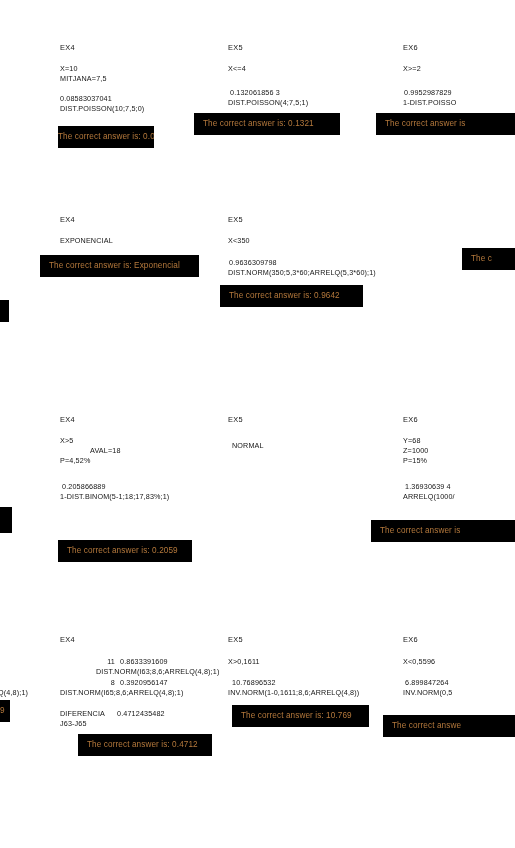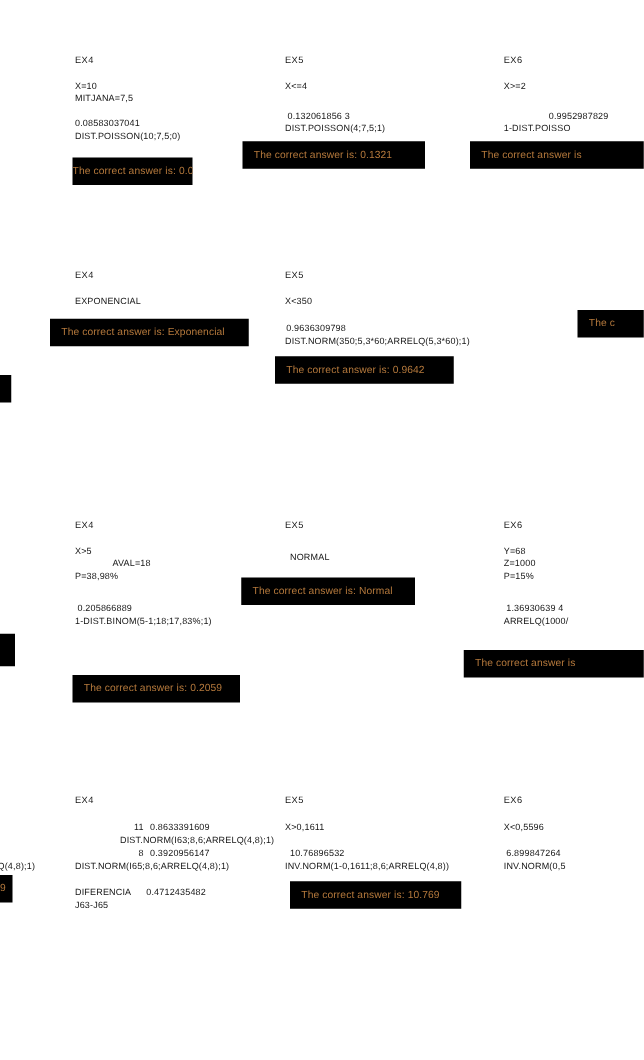--- a/index.html
+++ b/index.html
@@ -74,49 +74,48 @@
   <div class="callout clip-left" style="left:58px; top:126px; width:96px;">The correct answer is: 0.0858</div>
 
   <div class="blk title" style="left:228px; top:43px;">EX5</div>
   <div class="blk" style="left:228px; top:64px;">X&lt;=4</div>
   <div class="blk num" style="left:230px; top:88px;">0.132061856 3</div>
   <div class="blk" style="left:228px; top:98px;">DIST.POISSON(4;7,5;1)</div>
   <div class="callout" style="left:194px; top:113px; width:146px;">The correct answer is: 0.1321</div>
 
   <div class="blk title" style="left:403px; top:43px;">EX6</div>
   <div class="blk" style="left:403px; top:64px;">X&gt;=2</div>
-  <div class="blk num" style="left:404px; top:88px;margin-left:35px;">0.9952987829</div>
+  <div class="blk num" style="left:404px; top:88px;">0.9952987829</div>
   <div class="blk" style="left:403px; top:98px;">1-DIST.POISSO</div>
   <div class="callout clip-right" style="left:376px; top:113px; width:139px;">The correct answer is</div>
 
   <div class="blk title" style="left:60px; top:215px;">EX4</div>
   <div class="blk" style="left:60px; top:236px;">EXPONENCIAL</div>
   <div class="callout" style="left:40px; top:255px; width:159px;">The correct answer is: Exponencial</div>
 
   <div class="blk title" style="left:228px; top:215px;">EX5</div>
   <div class="blk" style="left:228px; top:236px;">X&lt;350</div>
   <div class="blk num" style="left:229px; top:258px;">0.9636309798</div>
   <div class="blk" style="left:228px; top:268px;">DIST.NORM(350;5,3*60;ARRELQ(5,3*60);1)</div>
   <div class="callout" style="left:220px; top:285px; width:143px;">The correct answer is: 0.9642</div>
 
   <div class="callout clip-right" style="left:462px; top:248px; width:53px;">The c</div>
 
   <div class="callout sliver clip-left" style="left:0px; top:300px; width:5px; height:22px;"></div>
 
   <div class="blk title" style="left:60px; top:415px;">EX4</div>
   <div class="blk" style="left:60px; top:436px;">X&gt;5</div>
   <div class="blk" style="left:60px; top:446px;margin-left:30px;">AVAL=18</div>
-  <div class="blk" style="left:60px; top:456px;">P=38,98%</div>
+  <div class="blk" style="left:60px; top:456px;">P=4,52%</div>
   <div class="blk num" style="left:62px; top:482px;">0.205866889</div>
   <div class="blk" style="left:60px; top:492px;">1-DIST.BINOM(5-1;18;17,83%;1)</div>
   <div class="callout" style="left:58px; top:540px; width:134px;">The correct answer is: 0.2059</div>
 
   <div class="blk title" style="left:228px; top:415px;">EX5</div>
   <div class="blk" style="left:232px; top:441px;">NORMAL</div>
-  <div class="callout" style="left:193px; top:462px; width:139px;">The correct answer is: Normal</div>
 
   <div class="blk title" style="left:403px; top:415px;">EX6</div>
   <div class="blk" style="left:403px; top:436px;">Y=68</div>
   <div class="blk" style="left:403px; top:446px;">Z=1000</div>
   <div class="blk" style="left:403px; top:456px;">P=15%</div>
   <div class="blk num" style="left:405px; top:482px;">1.36930639 4</div>
   <div class="blk" style="left:403px; top:492px;">ARRELQ(1000/</div>
   <div class="callout clip-right" style="left:371px; top:520px; width:144px;">The correct answer is</div>
 
   <div class="callout sliver clip-left" style="left:0px; top:507px; width:12px; height:26px;"></div>
@@ -128,28 +127,30 @@
   <div class="blk" style="left:60px; top:667px;margin-left:36px;">DIST.NORM(I63;8,6;ARRELQ(4,8);1)</div>
 
   <div class="blk num rt" style="left:90px; top:678px; width:25px;">8</div>
   <div class="blk num" style="left:120px; top:678px;">0.3920956147</div>
   <div class="blk" style="left:60px; top:688px;">DIST.NORM(I65;8,6;ARRELQ(4,8);1)</div>
 
   <div class="blk" style="left:60px; top:709px;">DIFERENCIA</div>
   <div class="blk num" style="left:117px; top:709px;">0.4712435482</div>
   <div class="blk" style="left:60px; top:719px;">J63-J65</div>
 
+  <div class="callout" style="left:78px; top:734px; width:134px;">The correct answer is: 0.4712</div>
 
   <div class="blk title" style="left:228px; top:635px;">EX5</div>
   <div class="blk" style="left:228px; top:657px;">X&gt;0,1611</div>
   <div class="blk num" style="left:232px; top:678px;">10.76896532</div>
   <div class="blk" style="left:228px; top:688px;">INV.NORM(1-0,1611;8,6;ARRELQ(4,8))</div>
   <div class="callout" style="left:232px; top:705px; width:137px;">The correct answer is: 10.769</div>
 
   <div class="blk title" style="left:403px; top:635px;">EX6</div>
   <div class="blk" style="left:403px; top:657px;">X&lt;0,5596</div>
   <div class="blk num" style="left:405px; top:678px;">6.899847264</div>
   <div class="blk" style="left:403px; top:688px;">INV.NORM(0,5</div>
+  <div class="callout clip-right" style="left:383px; top:715px; width:132px;">The correct answe</div>
 
   <div class="blk" style="left:-2px; top:688px;">Q(4,8);1)</div>
   <div class="callout clip-left" style="left:0px; top:700px; width:10px;">9</div>
 
 </div>
 
 </body></html>

